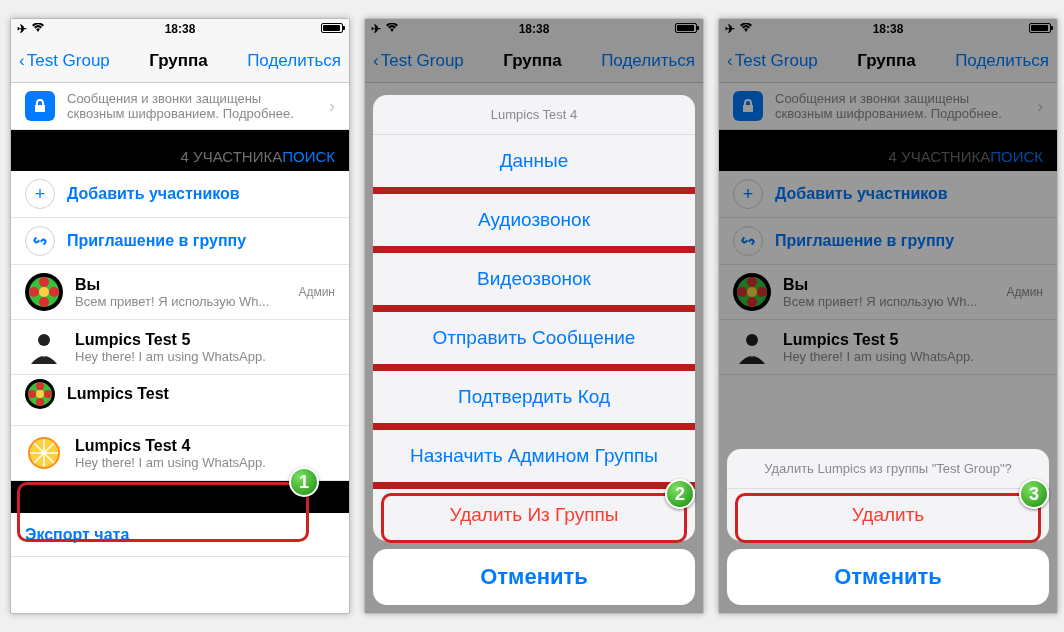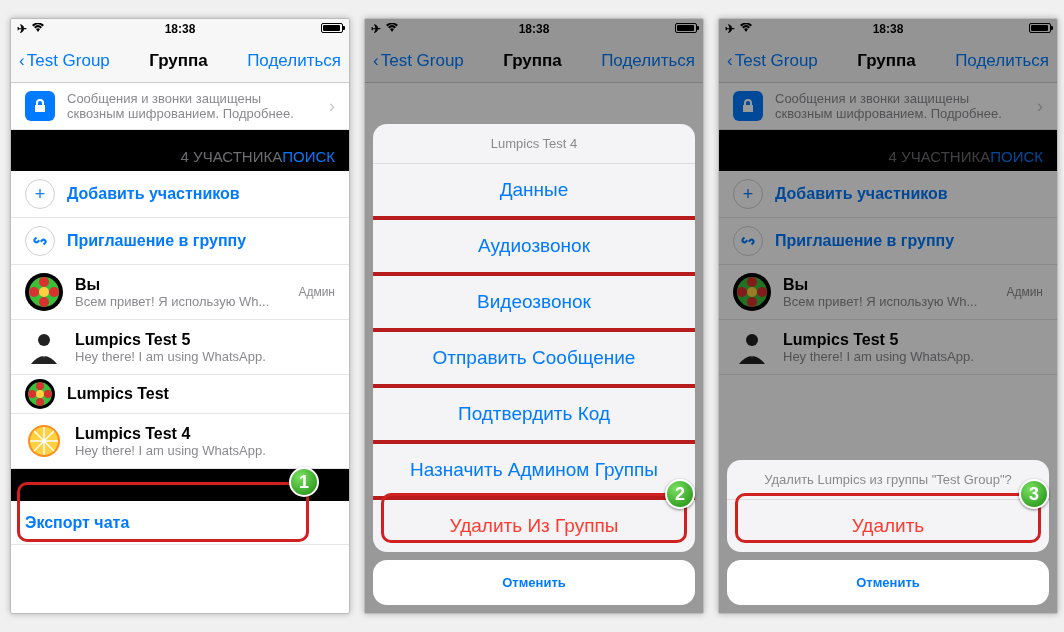--- a/index.html
+++ b/index.html
@@ -135,30 +135,30 @@
     font-size: 13px;
     color: #8a8a8e;
     padding: 12px 8px;
     border-bottom: 1px solid #dcdcde;
   }
   .sheet .sheet-item {
     text-align: center;
     font-size: 19px;
     color: #007aff;
     padding: 15px 8px;
-    border-bottom: 4px solid #b91c1c;
+    border-bottom: 7px solid #b91c1c;
   }
   .sheet .sheet-item:last-child { border-bottom: none; }
   .sheet .sheet-item.destructive { color: #ff3b30; }
   .cancel-btn {
     margin-top: 8px;
     background: #fff;
     border-radius: 14px;
     text-align: center;
-    font-size: 13px;
+    font-size: 22px;
     font-weight: 600;
     color: #007aff;
     padding: 15px 8px;
   }
   .battery {
     display: inline-block; width: 22px; height: 10px;
     border: 1px solid #000; border-radius: 2px; position: relative;
   }
   .battery::after {
     content: ""; position: absolute; right: -3px; top: 2px;
@@ -270,21 +270,21 @@
       <span class="avatar">
           <svg viewBox="0 0 38 38">
             <use href="#av-suit"></use>
           </svg>
         </span>
       <div class="txt">
         <div class="title-line">Lumpics Test 5</div>
         <div class="sub">Hey there! I am using WhatsApp.</div>
       </div>
     </div>
-    <div class="cell participant" style="min-height:38px;padding-top:4px;padding-bottom:4px;">
+    <div class="cell participant" style="min-height:38px;padding-top:4px;padding-bottom:16px;">
       <span class="avatar" style="width:30px;height:30px;">
           <svg viewBox="0 0 38 38">
             <use href="#av-green-flower"></use>
           </svg>
         </span>
       <div class="txt">
         <div class="title-line">Lumpics Test</div>
       </div>
     </div>
     <div class="cell participant">

